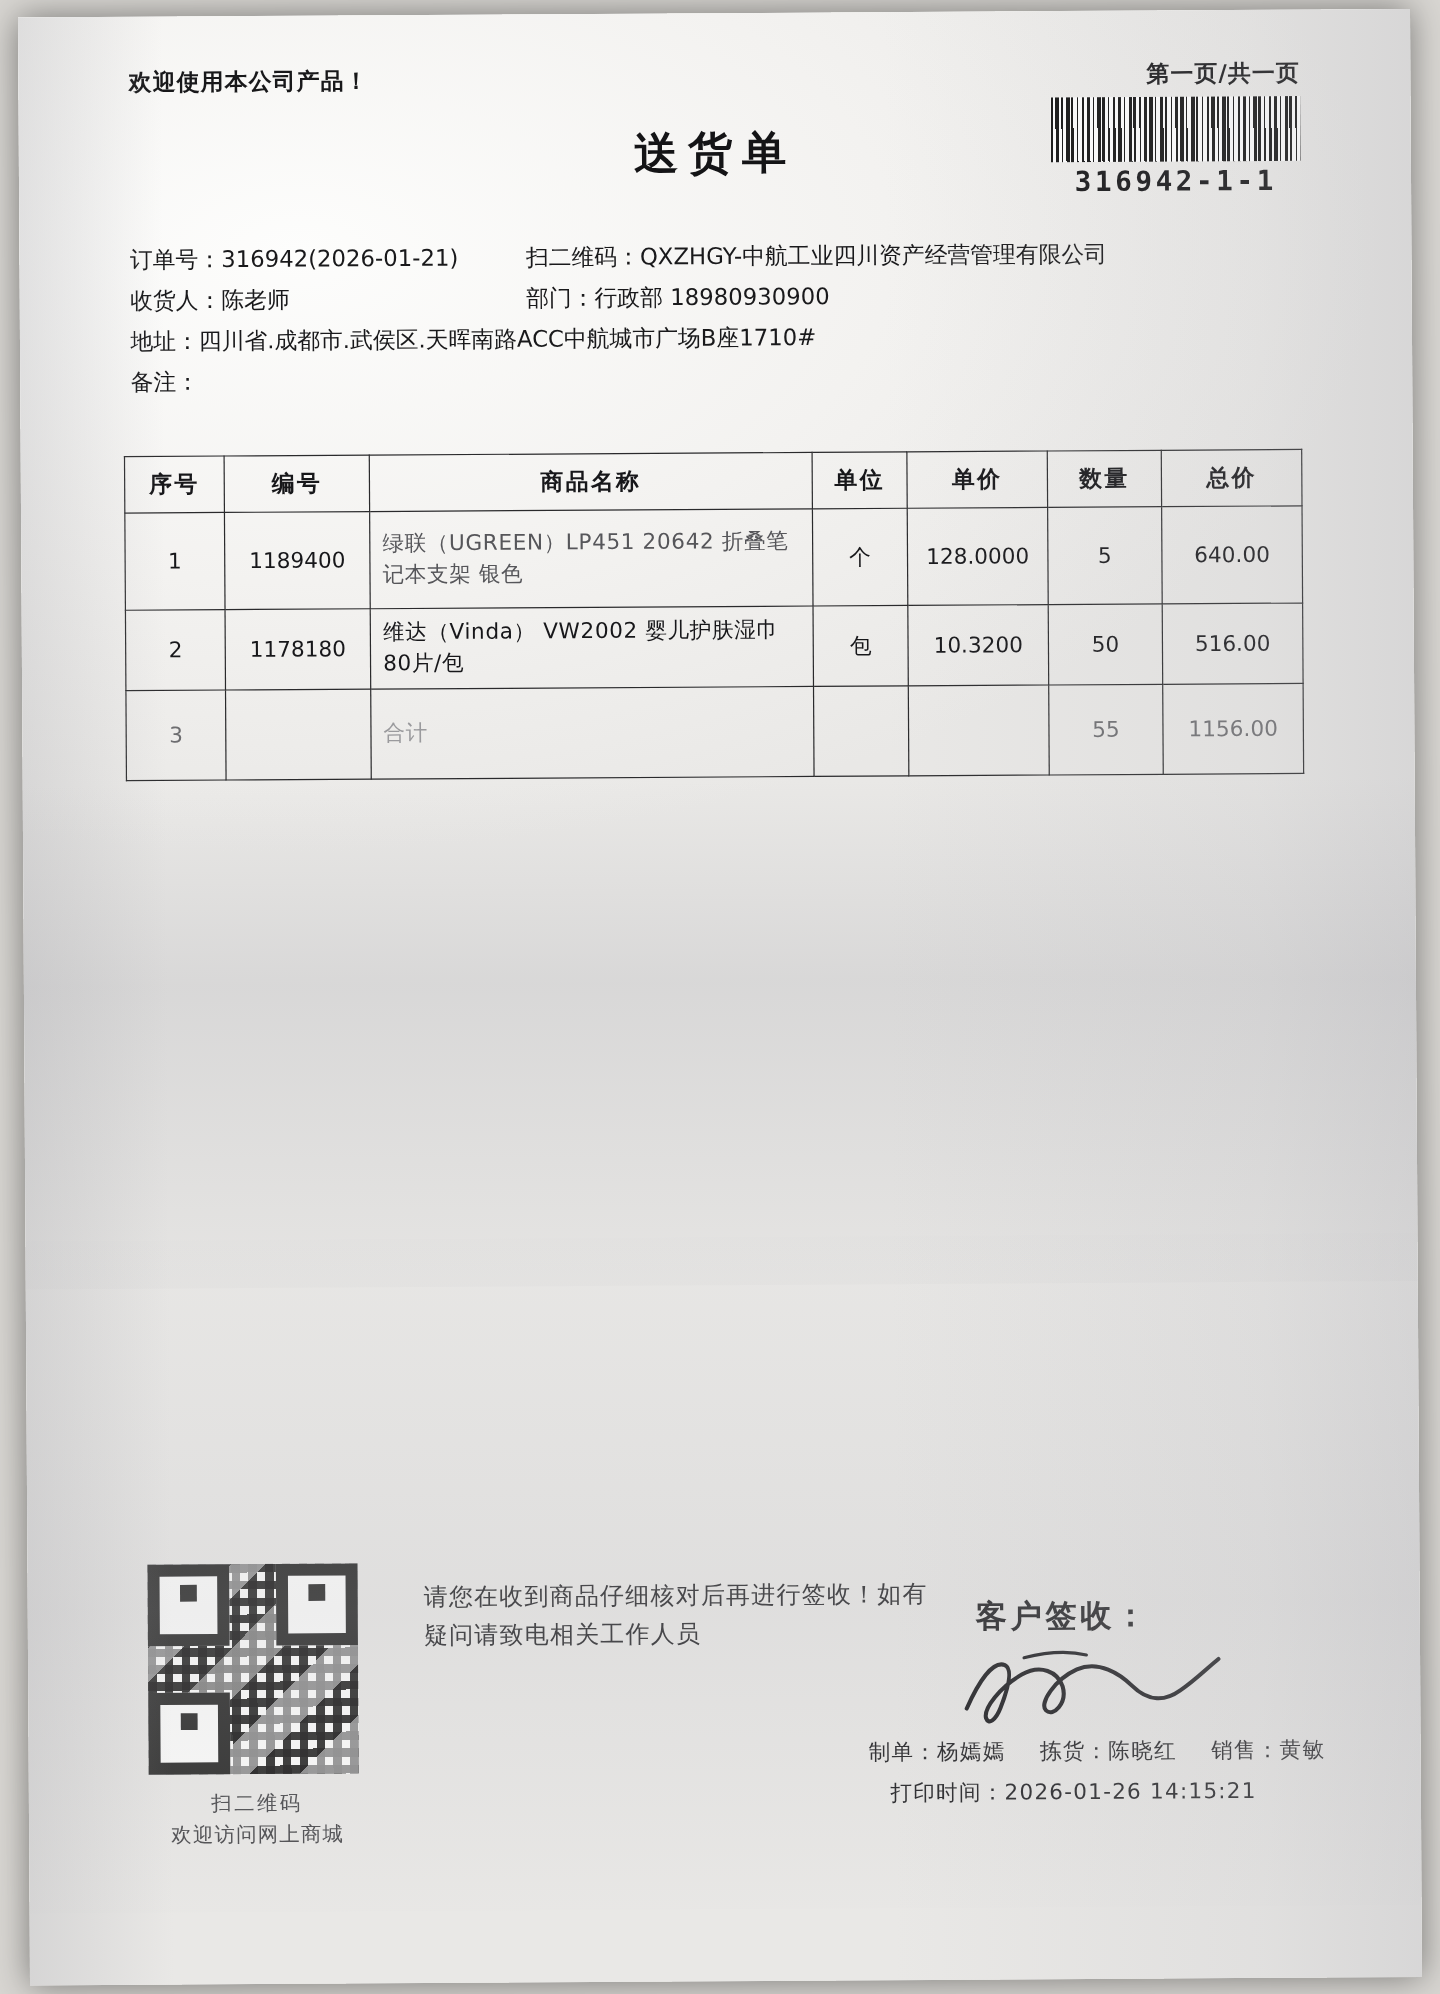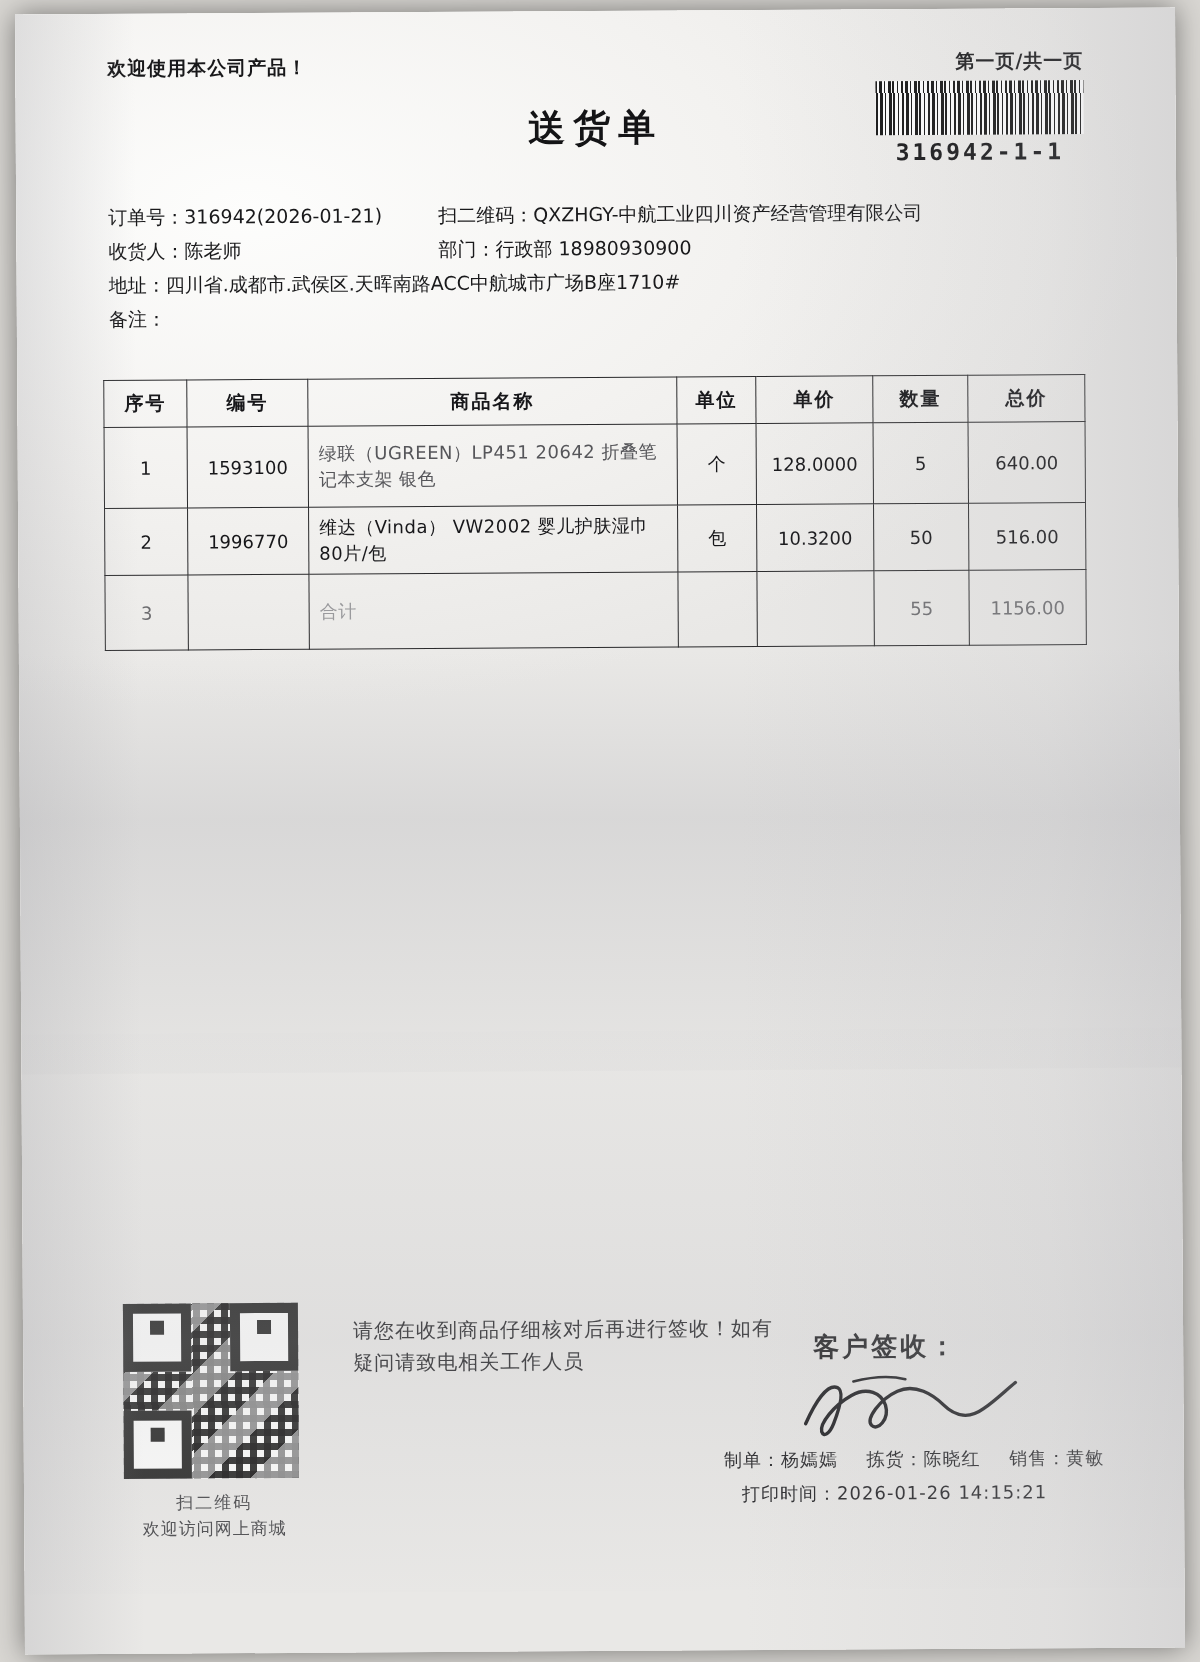--- a/index.html
+++ b/index.html
@@ -313,30 +313,30 @@
               <th>商品名称</th>
               <th class="c-unit">单位</th>
               <th class="c-price">单价</th>
               <th class="c-qty">数量</th>
               <th class="c-total">总价</th>
             </tr>
           </thead>
           <tbody>
             <tr class="r1">
               <td class="c-idx">1</td>
-              <td class="c-code">1593100</td>
+              <td class="c-code">1189400</td>
               <td class="name faded">绿联（UGREEN）LP451 20642 折叠笔记本支架 银色</td>
               <td class="c-unit">个</td>
               <td class="c-price">128.0000</td>
               <td class="c-qty">5</td>
               <td class="c-total">640.00</td>
             </tr>
             <tr class="r2">
               <td class="c-idx">2</td>
-              <td class="c-code">1996770</td>
+              <td class="c-code">1178180</td>
               <td class="name">维达（Vinda） VW2002 婴儿护肤湿巾80片/包</td>
               <td class="c-unit">包</td>
               <td class="c-price">10.3200</td>
               <td class="c-qty">50</td>
               <td class="c-total">516.00</td>
             </tr>
             <tr class="r3">
               <td class="c-idx">3</td>
               <td class="c-code"></td>
               <td class="name">合计</td>

